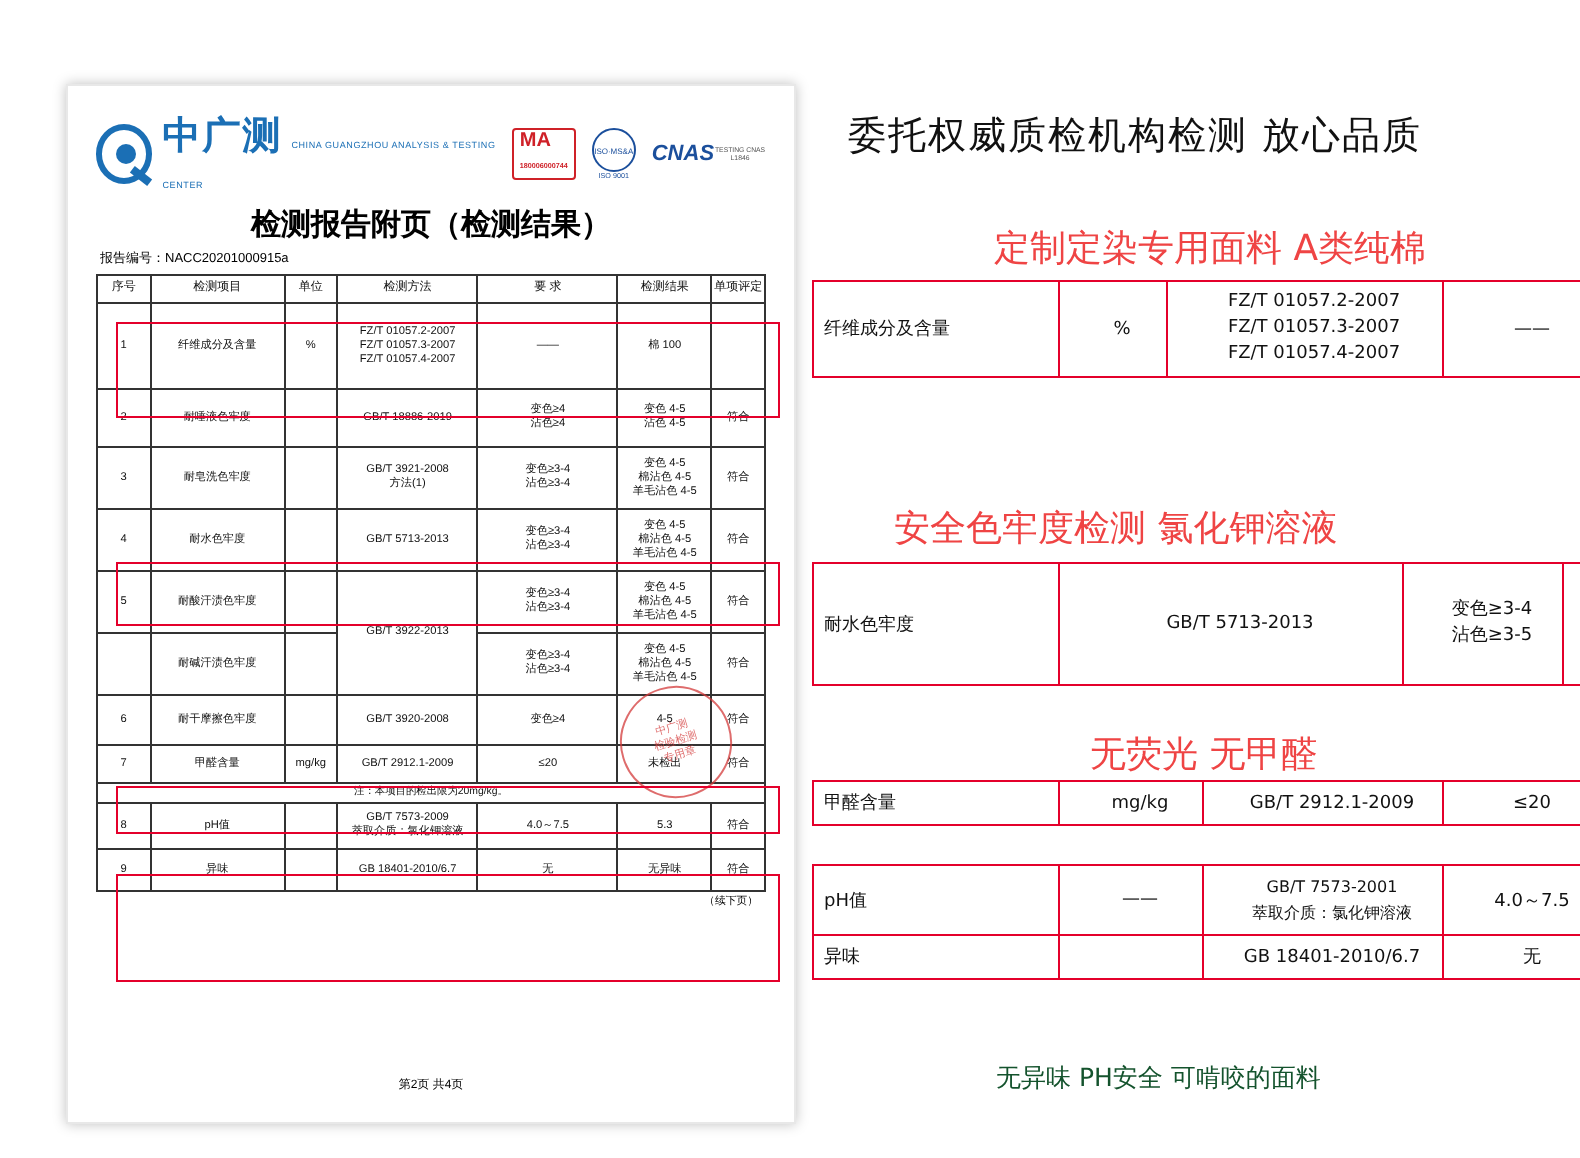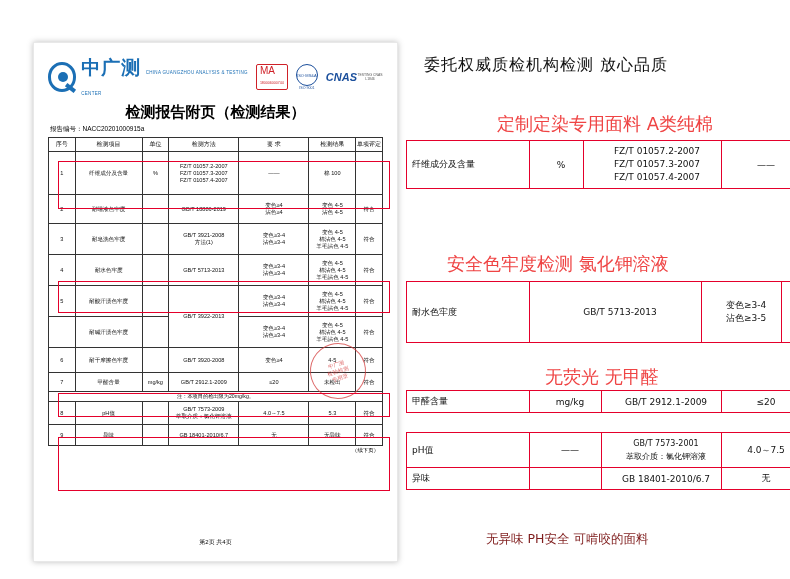--- a/index.html
+++ b/index.html
@@ -30,21 +30,21 @@
     background:#1b6fb5;border-radius:50%;
   }
   .cgc-mark:before{
     content:"";position:absolute;right:-3px;bottom:-1px;width:11px;height:4px;
     background:#1b6fb5;transform:rotate(38deg);
   }
   .cgc-text{font-size:19px;color:#1b6fb5;font-weight:bold;letter-spacing:1px;}
   .cgc-sub{font-size:4.5px;color:#1b6fb5;letter-spacing:0.3px;margin-top:2px;}
   .marks{display:flex;align-items:center;gap:8px;}
   .mark-ma{
-    border:1px solid #cf2128;color:#cf2128;font-size:10px;font-weight:normal;
+    border:1px solid #cf2128;color:#cf2128;font-size:10px;font-weight:bold;
     padding:0 3px;line-height:12px;border-radius:2px;position:relative;
   }
   .mark-ma .tiny{display:block;font-size:3.6px;color:#cf2128;letter-spacing:0;}
   .mark-iso{display:flex;flex-direction:column;align-items:center;}
   .iso-circle{
     width:20px;height:20px;border:1.2px solid #1b4f9c;border-radius:50%;
     display:flex;align-items:center;justify-content:center;font-size:4px;color:#1b4f9c;
   }
   .mark-iso .tiny{font-size:3.6px;color:#1b4f9c;}
   .mark-cnas{display:flex;flex-direction:row;align-items:center;}
@@ -79,29 +79,29 @@
     border:1.6px solid #d43c3c;border-radius:50%;
     color:#d43c3c;font-size:5.5px;
     display:flex;align-items:center;justify-content:center;text-align:center;
     transform:rotate(-17deg);opacity:.75;line-height:7px;
     pointer-events:none;
   }
   
   .hl{position:absolute;border:1.4px solid #e4002b;pointer-events:none;}
   
   .head-title{
-    position:absolute;left:424px;top:55px;font-size:16px;color:#111;letter-spacing:1px;
+    position:absolute;left:424px;top:55px;font-size:19px;color:#111;letter-spacing:1px;
     font-family:"DejaVu Sans",sans-serif;
   }
   .sub-h{position:absolute;font-size:18px;color:#ef4444;font-family:"DejaVu Sans",sans-serif;text-align:center;}
   .rt-table{position:absolute;border-collapse:collapse;table-layout:fixed;font-family:"DejaVu Sans",sans-serif;}
   .rt-table td{border:1.2px solid #e4002b;font-size:9px;color:#111;padding:4px 5px;vertical-align:middle;}
   .rt-table td.ctr{text-align:center;padding-left:14px;}
   .rt-table td.multi{line-height:13px;}
-  .foot-note{position:absolute;font-size:12.5px;color:#7f1d1d;font-family:"DejaVu Sans",sans-serif;}
+  .foot-note{position:absolute;font-size:12.5px;color:#14532d;font-family:"DejaVu Sans",sans-serif;margin-left:12px;}
 </style>
 </head>
 <body>
 
 <div id="report">
   <div id="report-inner">
 
     <div class="logo-row">
       <div class="cgc-logo">
         <span class="cgc-mark"></span>

